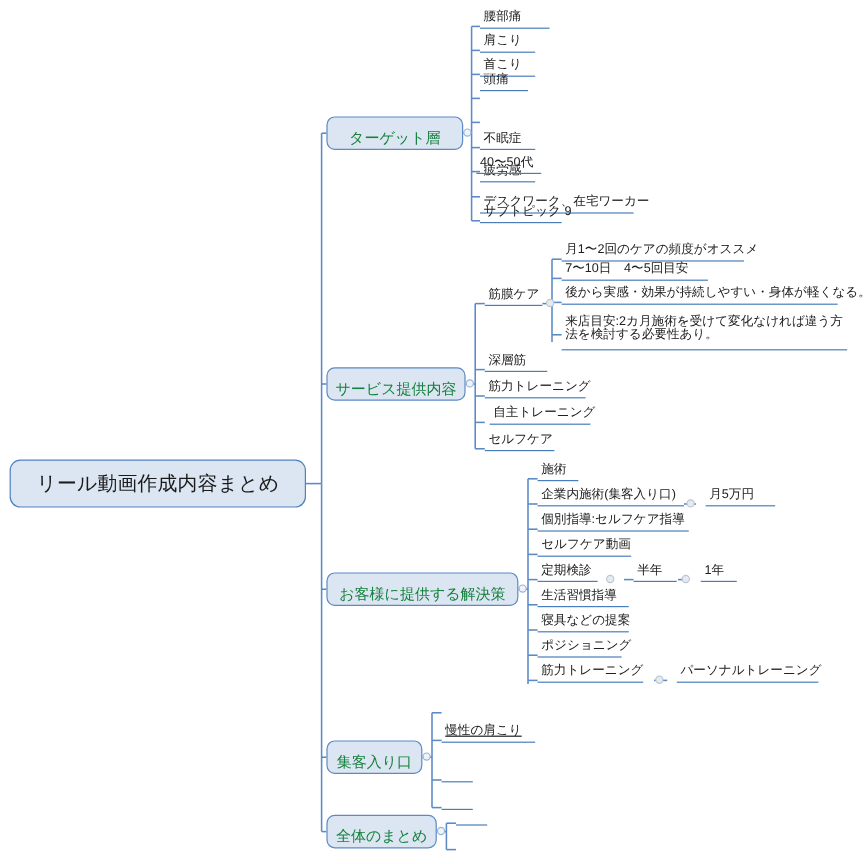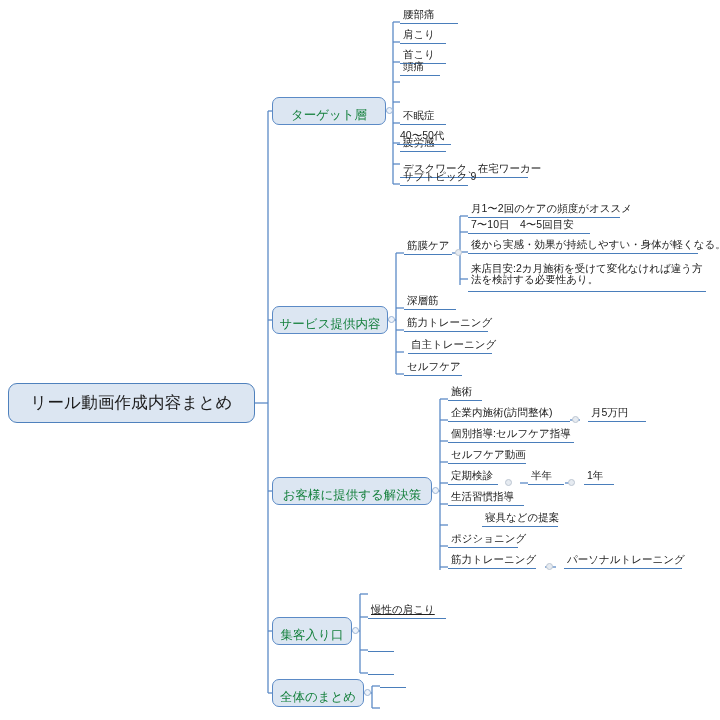--- a/index.html
+++ b/index.html
@@ -249,21 +249,21 @@
 
   <div class="node-branch" style="left:272px; top:477px; width:160px; height:28px;">
     <span>お客様に提供する解決策</span>
   </div>
   <div class="marker" style="left:432px; top:487px;"></div>
 
   <div class="node-leaf" style="left:448px; top:386px; width:34px; height:15px;text-align:center;">
     <span>施術</span>
   </div>
   <div class="node-leaf" style="left:448px; top:407px; width:122px; height:15px;">
-    <span>企業内施術(訪問整体)</span>
+    <span>企業内施術(集客入り口)</span>
   </div>
   <div class="marker gray" style="left:572px; top:416px;"></div>
   <div class="node-leaf" style="left:588px; top:407px; width:58px; height:15px;">
     <span>月5万円</span>
   </div>
 
   <div class="node-leaf" style="left:448px; top:428px; width:126px; height:15px;">
     <span>個別指導:セルフケア指導</span>
   </div>
   <div class="node-leaf" style="left:448px; top:449px; width:78px; height:15px;">
@@ -278,21 +278,21 @@
     <span>半年</span>
   </div>
   <div class="marker gray" style="left:568px; top:479px;"></div>
   <div class="node-leaf" style="left:584px; top:470px; width:30px; height:15px;">
     <span>1年</span>
   </div>
 
   <div class="node-leaf" style="left:448px; top:491px; width:76px; height:15px;">
     <span>生活習慣指導</span>
   </div>
-  <div class="node-leaf" style="left:448px; top:512px; width:76px; height:15px;margin-left:34px;">
+  <div class="node-leaf" style="left:448px; top:512px; width:76px; height:15px;">
     <span>寝具などの提案</span>
   </div>
   <div class="node-leaf" style="left:448px; top:533px; width:70px; height:15px;">
     <span>ポジショニング</span>
   </div>
 
   <div class="node-leaf" style="left:448px; top:554px; width:88px; height:15px;">
     <span>筋力トレーニング</span>
   </div>
   <div class="marker gray" style="left:546px; top:563px;"></div>

